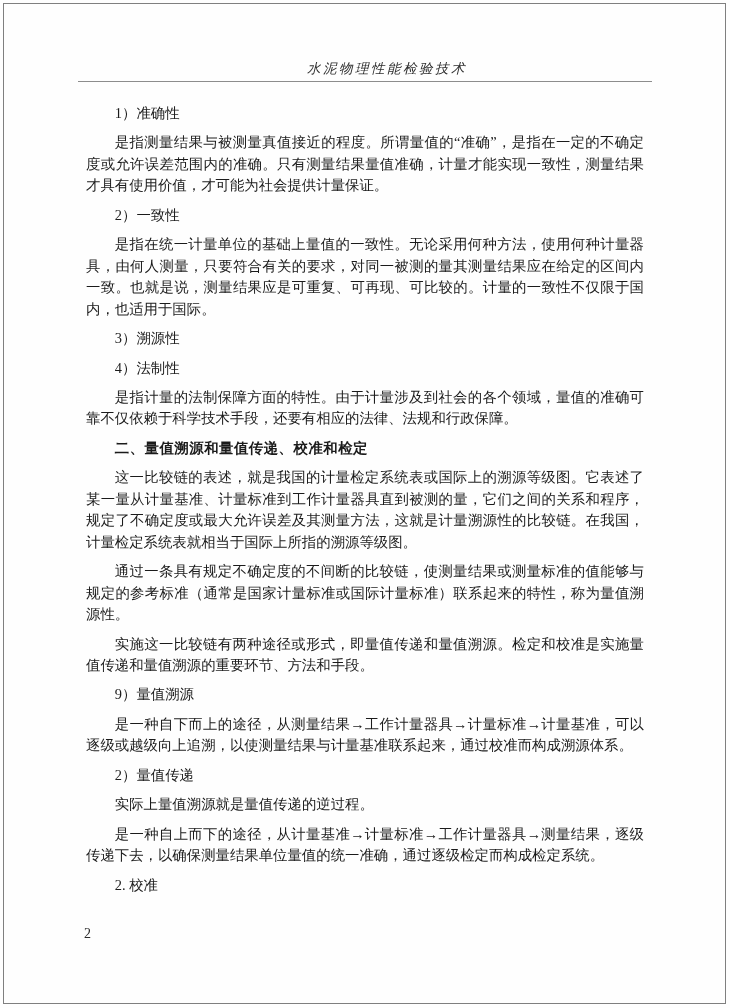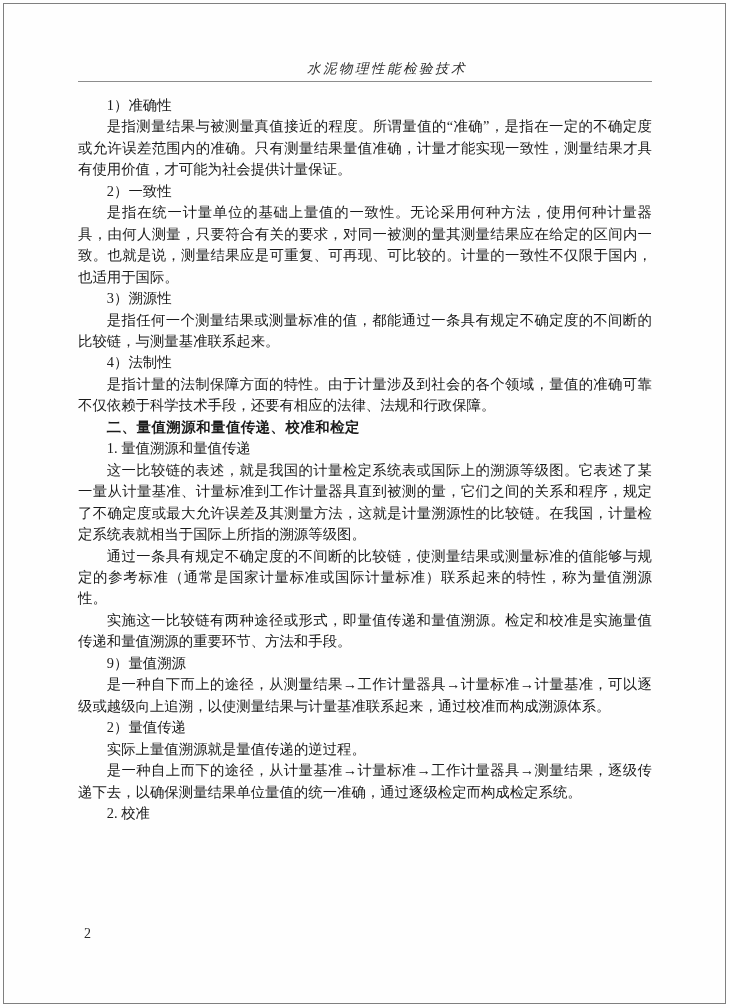--- a/index.html
+++ b/index.html
@@ -40,21 +40,21 @@
   }
   .body-text {
     position: absolute;
     left: 78px; top: 95px;
     width: 574px;
     font-size: 14.4px;
     line-height: 21.45px;
     text-align: justify;
   }
   .body-text p {
-    margin: 0;
+    margin: 8px;
     padding: 0;
     text-indent: 2em;
   }
   .body-text p.section-heading {
     font-family: Liberation Sans, sans-serif;
     font-weight: 700;
     text-align: left;
     letter-spacing: 0.5px;
   }
   .page-number {
@@ -75,25 +75,23 @@
     <span class="title">水泥物理性能检验技术</span>
   </div>
   <div class="header-rule"></div>
 
   <div class="body-text">
     <p>1）准确性</p>
     <p>是指测量结果与被测量真值接近的程度。所谓量值的“准确”，是指在一定的不确定度或允许误差范围内的准确。只有测量结果量值准确，计量才能实现一致性，测量结果才具有使用价值，才可能为社会提供计量保证。</p>
     <p>2）一致性</p>
     <p>是指在统一计量单位的基础上量值的一致性。无论采用何种方法，使用何种计量器具，由何人测量，只要符合有关的要求，对同一被测的量其测量结果应在给定的区间内一致。也就是说，测量结果应是可重复、可再现、可比较的。计量的一致性不仅限于国内，也适用于国际。</p>
     <p>3）溯源性</p>
-    <p>是指任何一个测量结果或测量标准的值，都能通过一条具有规定不确定度的不间断的比较链，与测量基准联系起来。</p>
     <p>4）法制性</p>
     <p>是指计量的法制保障方面的特性。由于计量涉及到社会的各个领域，量值的准确可靠不仅依赖于科学技术手段，还要有相应的法律、法规和行政保障。</p>
     <p class="section-heading">二、量值溯源和量值传递、校准和检定</p>
-    <p>1. 量值溯源和量值传递</p>
     <p>这一比较链的表述，就是我国的计量检定系统表或国际上的溯源等级图。它表述了某一量从计量基准、计量标准到工作计量器具直到被测的量，它们之间的关系和程序，规定了不确定度或最大允许误差及其测量方法，这就是计量溯源性的比较链。在我国，计量检定系统表就相当于国际上所指的溯源等级图。</p>
     <p>通过一条具有规定不确定度的不间断的比较链，使测量结果或测量标准的值能够与规定的参考标准（通常是国家计量标准或国际计量标准）联系起来的特性，称为量值溯源性。</p>
     <p>实施这一比较链有两种途径或形式，即量值传递和量值溯源。检定和校准是实施量值传递和量值溯源的重要环节、方法和手段。</p>
     <p>9）量值溯源</p>
     <p>是一种自下而上的途径，从测量结果→工作计量器具→计量标准→计量基准，可以逐级或越级向上追溯，以使测量结果与计量基准联系起来，通过校准而构成溯源体系。</p>
     <p>2）量值传递</p>
     <p>实际上量值溯源就是量值传递的逆过程。</p>
     <p>是一种自上而下的途径，从计量基准→计量标准→工作计量器具→测量结果，逐级传递下去，以确保测量结果单位量值的统一准确，通过逐级检定而构成检定系统。</p>
     <p>2. 校准</p>
   </div>

